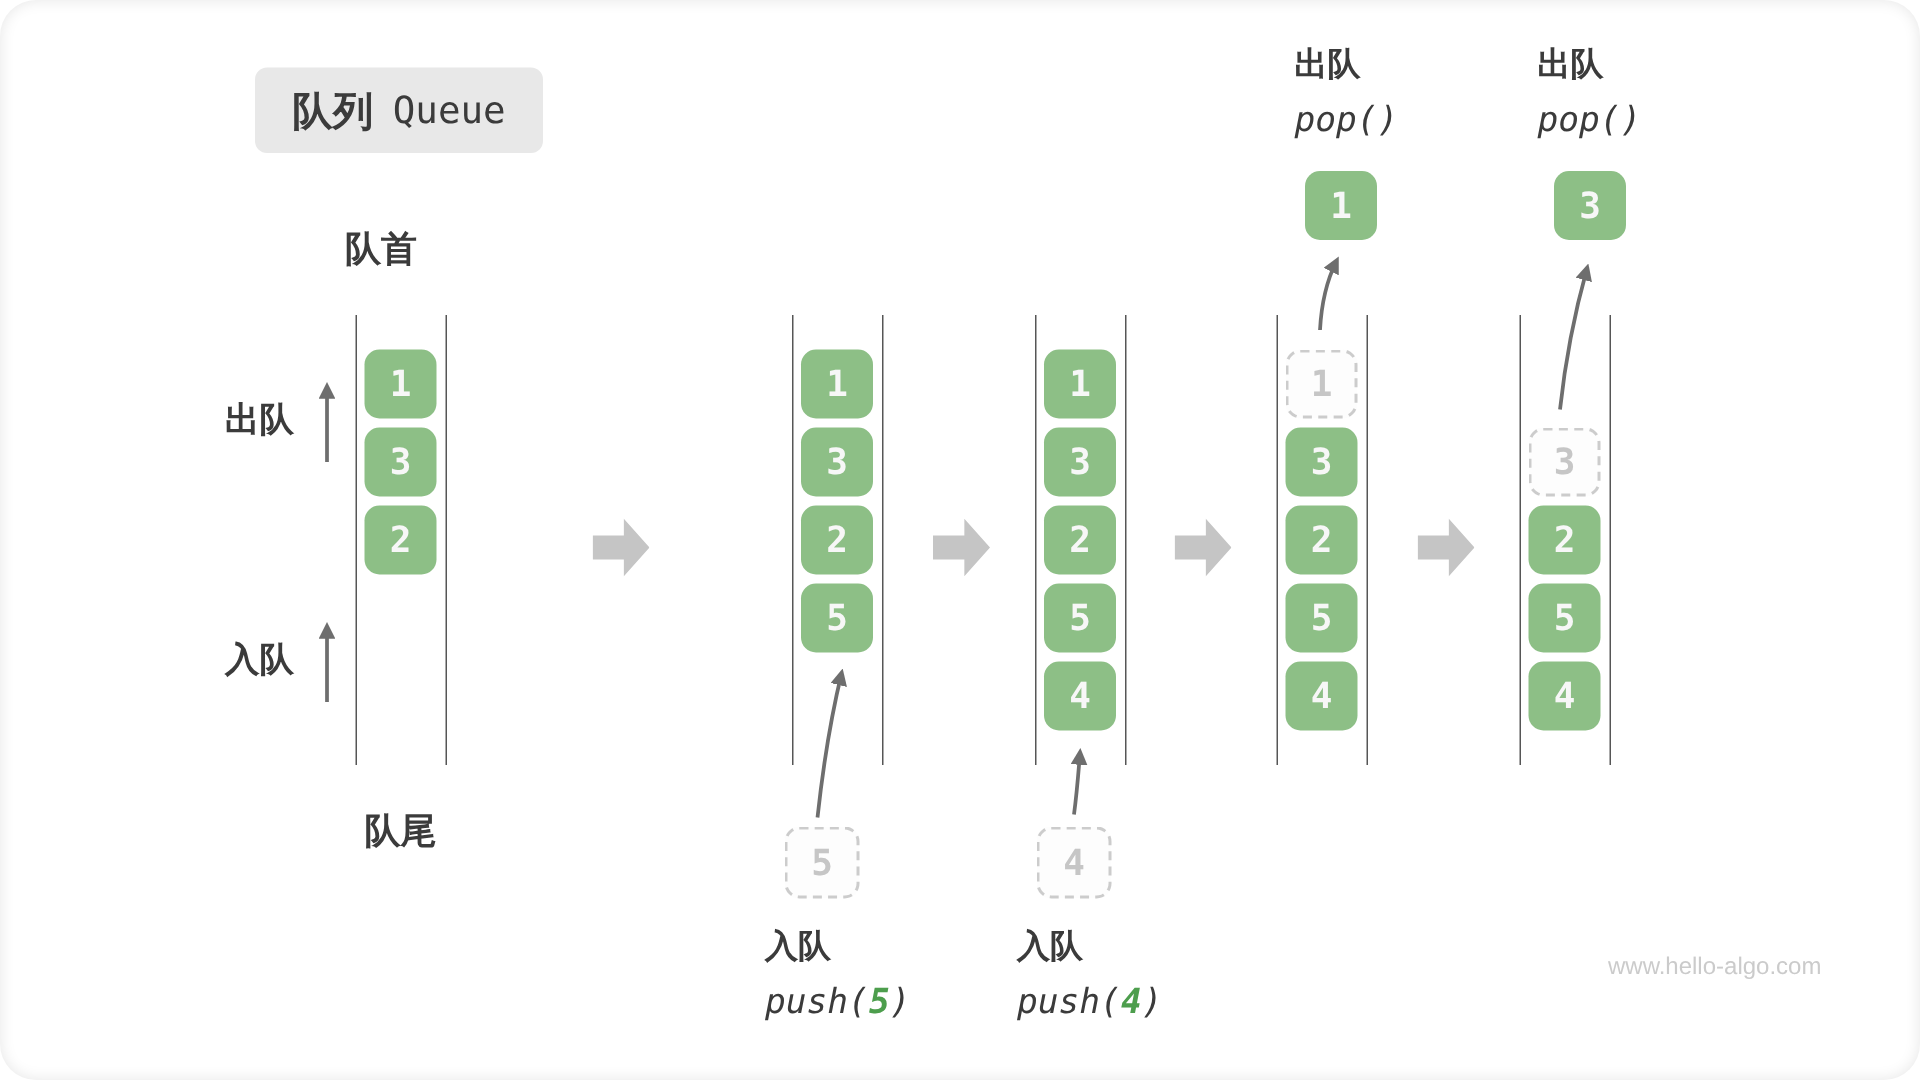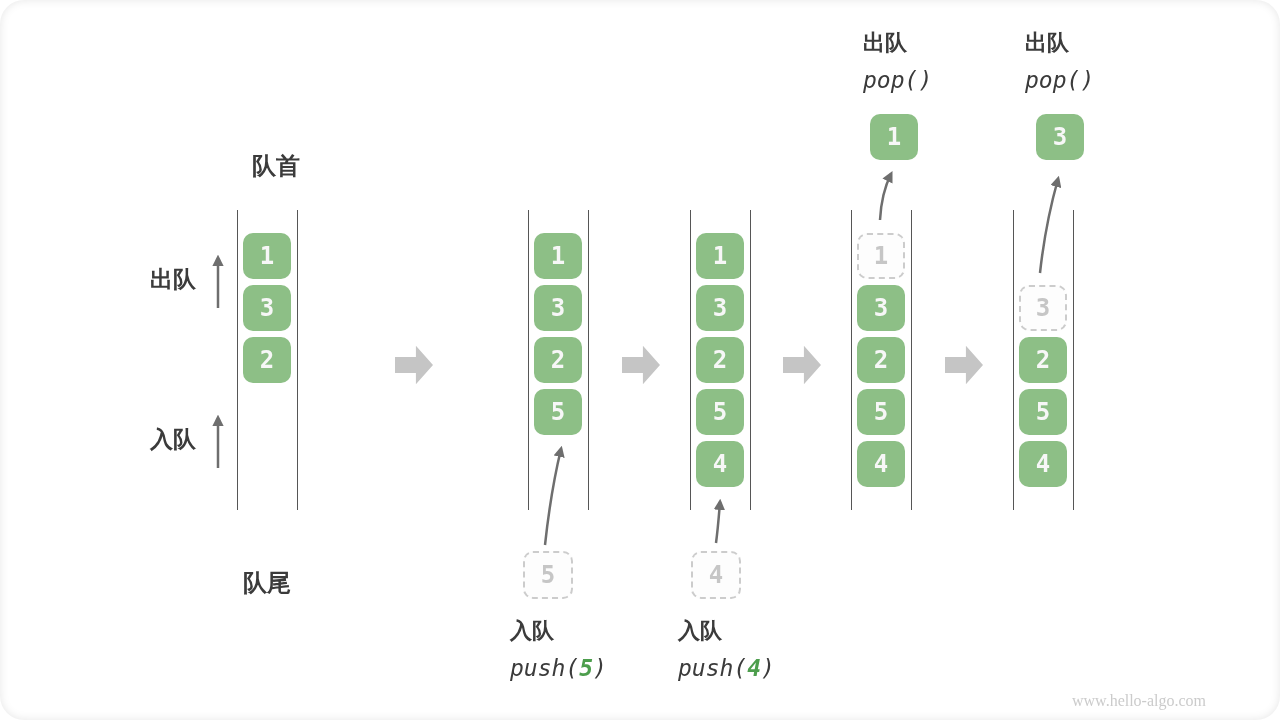--- a/index.html
+++ b/index.html
@@ -15,22 +15,22 @@
 
   .badge {
     position: absolute; left: 170px; top: 45px; width: 192px; height: 57px;
     background: #e8e8e8; border-radius: 8px;
     display: flex; align-items: center; justify-content: center; gap: 13px;
   }
   .badge-zh { font-size: 27px; font-weight: 700; color: #3b3b3b; }
   .badge-en { font-family: "DejaVu Sans Mono", monospace; font-size: 25px; color: #3b3b3b; }
 
   .lbl { position: absolute; font-weight: 700; color: #3b3b3b; white-space: nowrap; }
-  .lbl-front   { left: 252px; top: 150px; font-size: 24px; }
-  .lbl-rear    { left: 243px; top: 538px; font-size: 24px; margin-top: 29px; }
+  .lbl-front   { left: 230px; top: 150px; font-size: 24px; }
+  .lbl-rear    { left: 243px; top: 538px; font-size: 24px; }
   .lbl-dequeue { left: 150px; top: 264px; font-size: 23px; }
   .lbl-enqueue { left: 150px; top: 424px; font-size: 23px; }
 
   .queue-col {
     position: absolute; top: 210px; width: 61px; height: 300px;
     border-left: 1.5px solid #565656; border-right: 1.5px solid #565656;
   }
 
   .cell {
     position: absolute; width: 48px; height: 46px; border-radius: 10px;
@@ -55,29 +55,33 @@
   }
 
   .op-label { position: absolute; white-space: nowrap; }
   .op-zh   { font-size: 22px; font-weight: 700; color: #3b3b3b; margin-bottom: 9px; }
   .op-code { font-family: "DejaVu Sans Mono", monospace; font-size: 23px; color: #3b3b3b; font-style: italic; }
   .op-code .arg { color: #4d9e4d; font-weight: 700; }
 
   .arrow-overlay { position: absolute; left: 0; top: 0; pointer-events: none; }
 
   .watermark {
-    position: absolute; left: 1072px; top: 692px;
-    font-family: Liberation Serif, serif; font-size: 16px; color: #cbcbcb;
+    position: absolute; left: 1072px; top: 636px;
+    font-family: Liberation Sans, sans-serif; font-size: 16px; color: #cbcbcb;
   }
 </style>
 </head>
 <body>
 
 <div class="canvas">
 
+  <div class="badge">
+    <span class="badge-zh">队列</span>
+    <span class="badge-en">Queue</span>
+  </div>
 
   <div class="lbl lbl-front">队首</div>
   <div class="lbl lbl-rear">队尾</div>
   <div class="lbl lbl-dequeue">出队</div>
   <div class="lbl lbl-enqueue">入队</div>
 
   <div>
       <div class="queue-col" style="left: 237px;">
         <div class="cell solid" style="top: 23px;">1</div>
         <div class="cell solid" style="top: 75px;">3</div>

